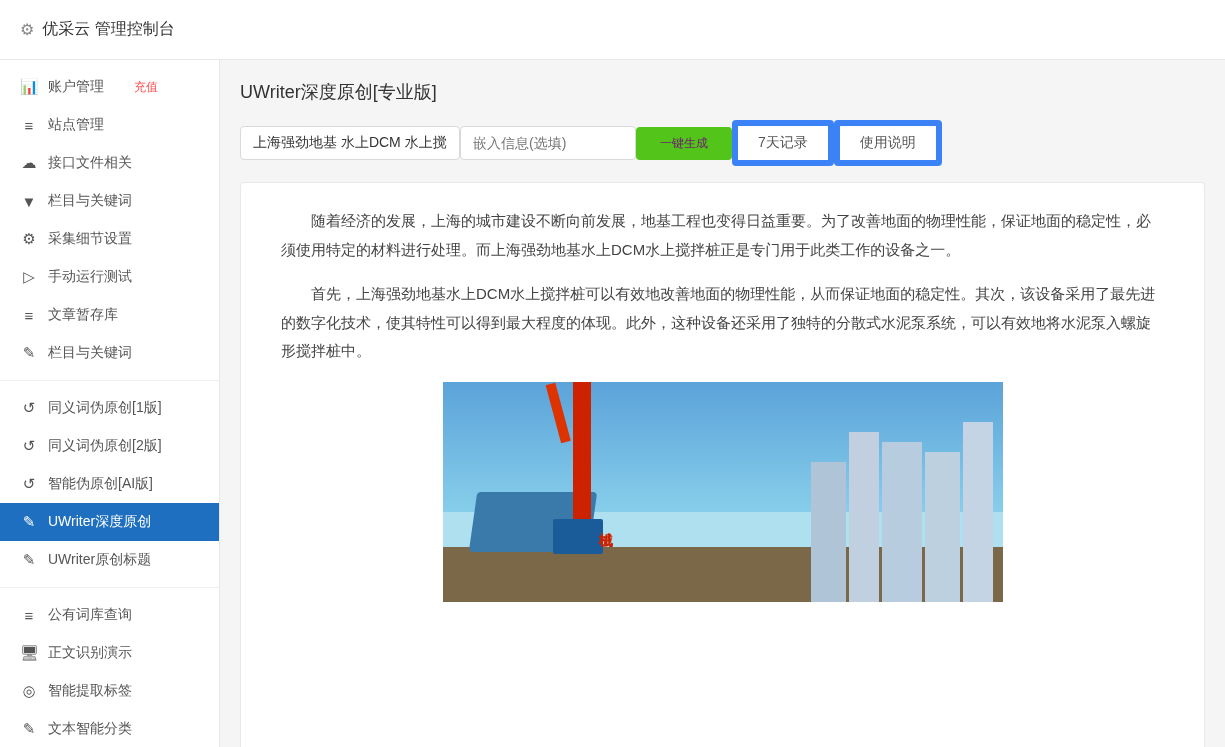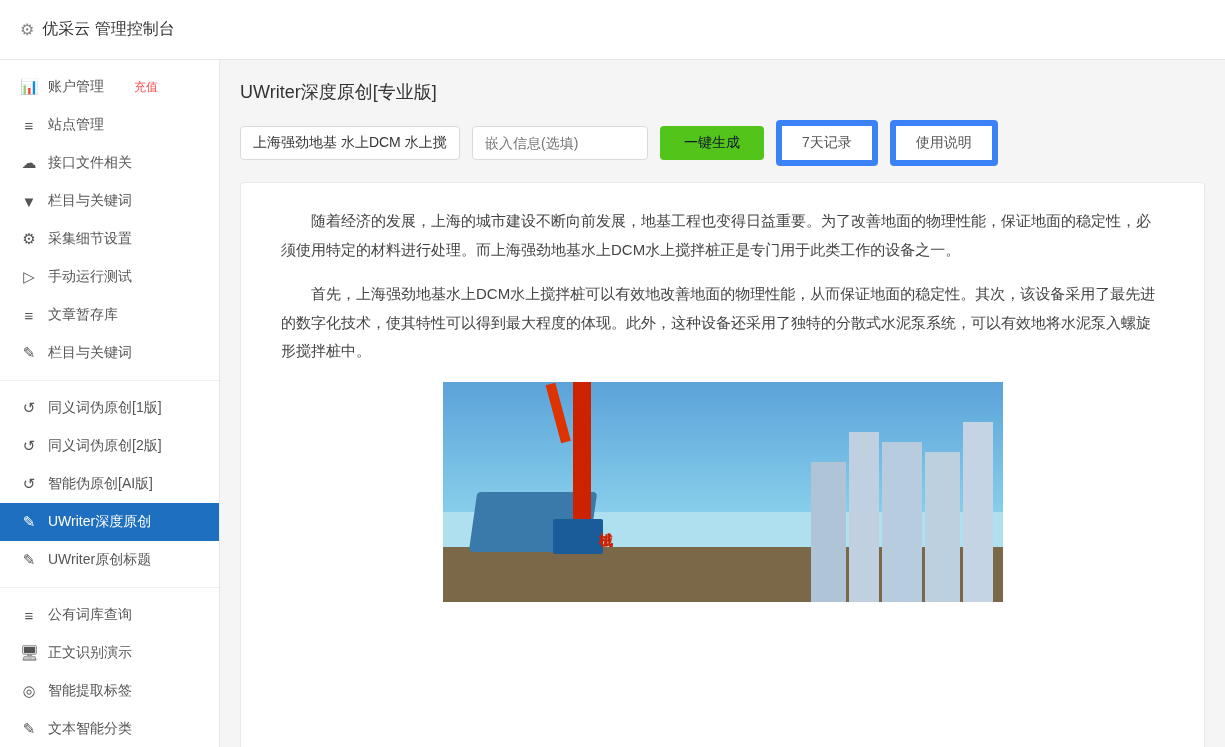--- a/index.html
+++ b/index.html
@@ -53,41 +53,40 @@
     }
 
     
     .main { flex: 1; padding: 20px; overflow-y: auto; background: #f5f5f5; }
     .page-title { font-size: 18px; color: #333; margin-bottom: 16px; font-weight: normal; }
 
     
     .toolbar {
       display: flex;
       align-items: center;
-      gap: 12px;
       margin-bottom: 16px;
     }
     .toolbar input {
       border: 1px solid #d9d9d9;
       border-radius: 4px;
       padding: 8px 12px;
       font-size: 14px;
       color: #333;
       outline: none;
       background: #fff;
     }
     .toolbar input:first-child { width: 220px; }
     .toolbar input:nth-child(2) { width: 176px; color: #999; }
     .btn-primary {
       background: #52c41a;
-      color: #0f172a;
+      color: #701a75;
       border: none;
       border-radius: 4px;
       padding: 8px 24px;
-      font-size: 14px;
+      font-size: 12px;
       cursor: pointer;
       white-space: nowrap;
     }
     .btn-default {
       background: #fff;
       color: #555;
       border: 6px solid #3b82f6;
       border-radius: 4px;
       padding: 8px 20px;
       font-size: 14px;

